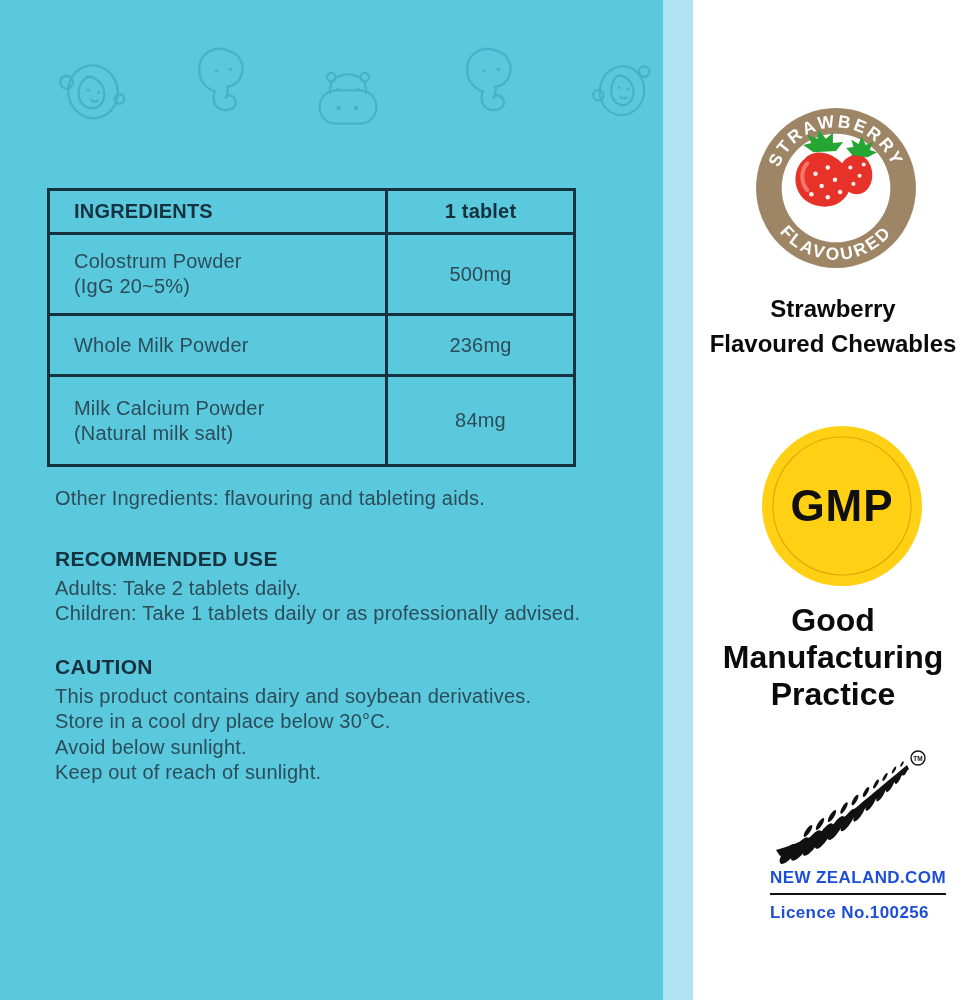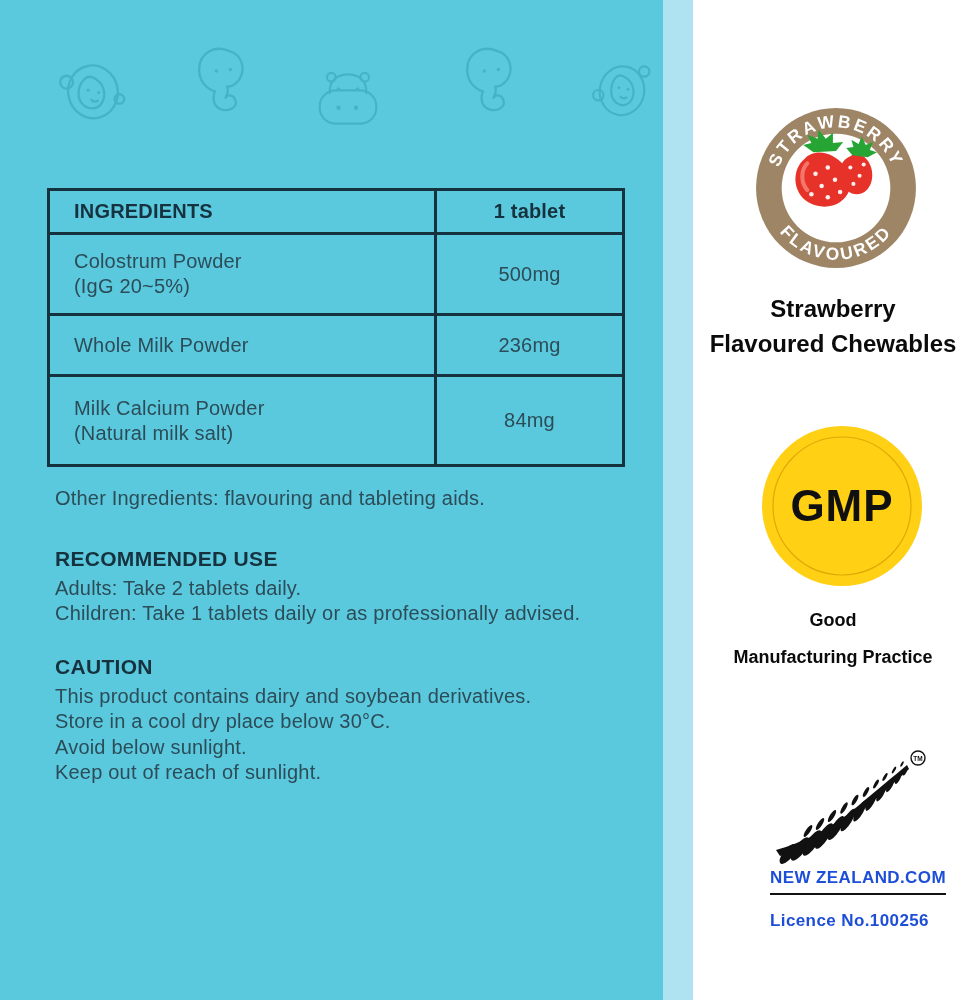--- a/index.html
+++ b/index.html
@@ -13,39 +13,39 @@
   .canvas{position:relative;width:974px;height:1000px;background:#ffffff;overflow:hidden}
   .panel-left{position:absolute;left:0;top:0;width:663px;height:1000px;background:var(--panel)}
   .divider-strip{position:absolute;left:663px;top:0;width:30px;height:1000px;background:var(--strip)}
 
   
   .animal{position:absolute;opacity:.5}
   .animal svg{stroke:#2f9fb8;fill:none;stroke-width:3;stroke-linecap:round;stroke-linejoin:round}
   .animal .dot{fill:#2f9fb8;stroke:none}
 
   
-  .ing-table{position:absolute;left:47px;top:188px;width:578px;border:3px solid var(--ink);
+  .ing-table{position:absolute;left:47px;top:188px;width:529px;border:3px solid var(--ink);
     display:grid;grid-template-columns:1fr 185px;grid-template-rows:41px 81px 61px 90px;background:transparent}
   .cell{display:flex;align-items:center;color:var(--body);font-size:20px;letter-spacing:.2px}
   .cell.name{padding-left:24px;border-right:3px solid var(--ink);white-space:pre-line;line-height:25px}
   .cell.amt{justify-content:center}
   .cell.hdr{color:var(--ink);font-weight:bold;border-top:none}
   .row-b{border-top:3px solid var(--ink)}
 
   .blk{position:absolute;left:55px;color:var(--body);font-size:20px;line-height:25.5px;letter-spacing:.2px}
   .blk h3{color:var(--ink);font-size:21px;font-weight:bold;letter-spacing:.3px;margin-bottom:4px}
 
   
   .badge{position:absolute}
   .caption{position:absolute;left:692px;width:282px;text-align:center;color:#0b0b0b;
     font-weight:bold;font-size:24px;line-height:35px}
   .nz-block{position:absolute;left:770px;top:746px;width:160px}
   .nz-text{font-weight:bold;color:#1d4ed8;font-size:17px;letter-spacing:.4px;white-space:nowrap}
   .nz-brand{padding-bottom:5px;border-bottom:2.5px solid #111;display:inline-block}
-  .nz-licence{margin-top:16px}
+  .nz-licence{margin-top:8px}
 </style>
 </head>
 <body>
 
 <div class="canvas">
 
   <div class="panel-left"></div>
   <div class="divider-strip"></div>
 
   <span class="animal" style="left:52px;top:55px">
@@ -177,21 +177,21 @@
   </div>
 
   <div class="badge" style="left:760px;top:424px">
     <svg width="164" height="164" viewBox="0 0 164 164">
       <circle cx="82" cy="82" r="80" fill="#ffd013"></circle>
       <circle cx="82" cy="82" r="69" fill="none" stroke="#dfa907" stroke-width="1.2"></circle>
       <text x="82" y="97" text-anchor="middle" font-family="Liberation Sans, sans-serif" font-size="44" font-weight="bold" fill="#101010" letter-spacing="1">GMP</text>
     </svg>
   </div>
 
-  <div class="caption" style="top:602px;font-size:18px;line-height:37px">
+  <div class="caption" style="top:602px;font-size:32px;line-height:37px">
     <div>Good</div>
     <div>Manufacturing Practice</div>
   </div>
 
   <div class="nz-block">
     <svg width="160" height="118" viewBox="0 0 160 118">
       <g fill="#111">
         <path d="M6,104 C32,97 62,82 88,60 C108,43 124,30 137,19 L139,23 C126,35 108,52 90,66 C64,87 36,101 10,110 Z"></path>
         <ellipse cx="18" cy="108" rx="5" ry="12" transform="rotate(38 18 108)"></ellipse>
         <ellipse cx="30" cy="103" rx="5" ry="14" transform="rotate(36 30 103)"></ellipse>

